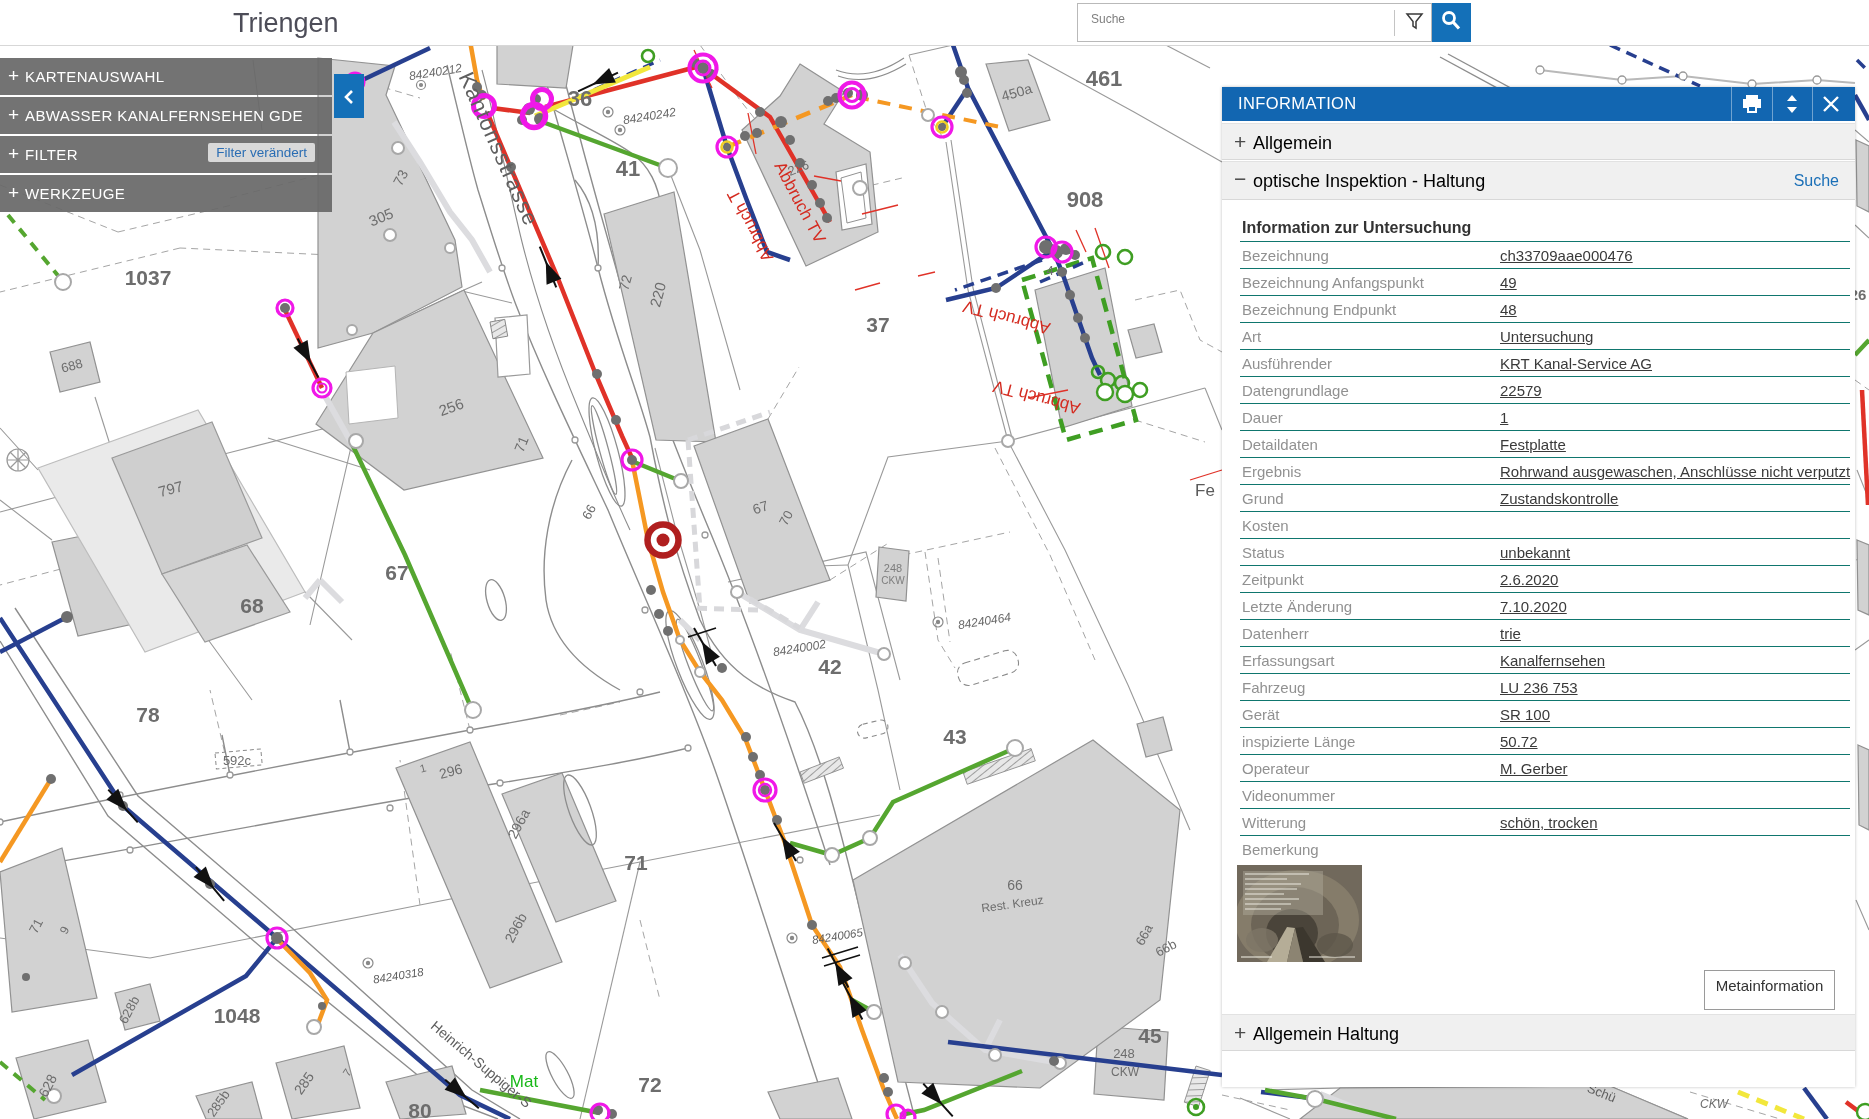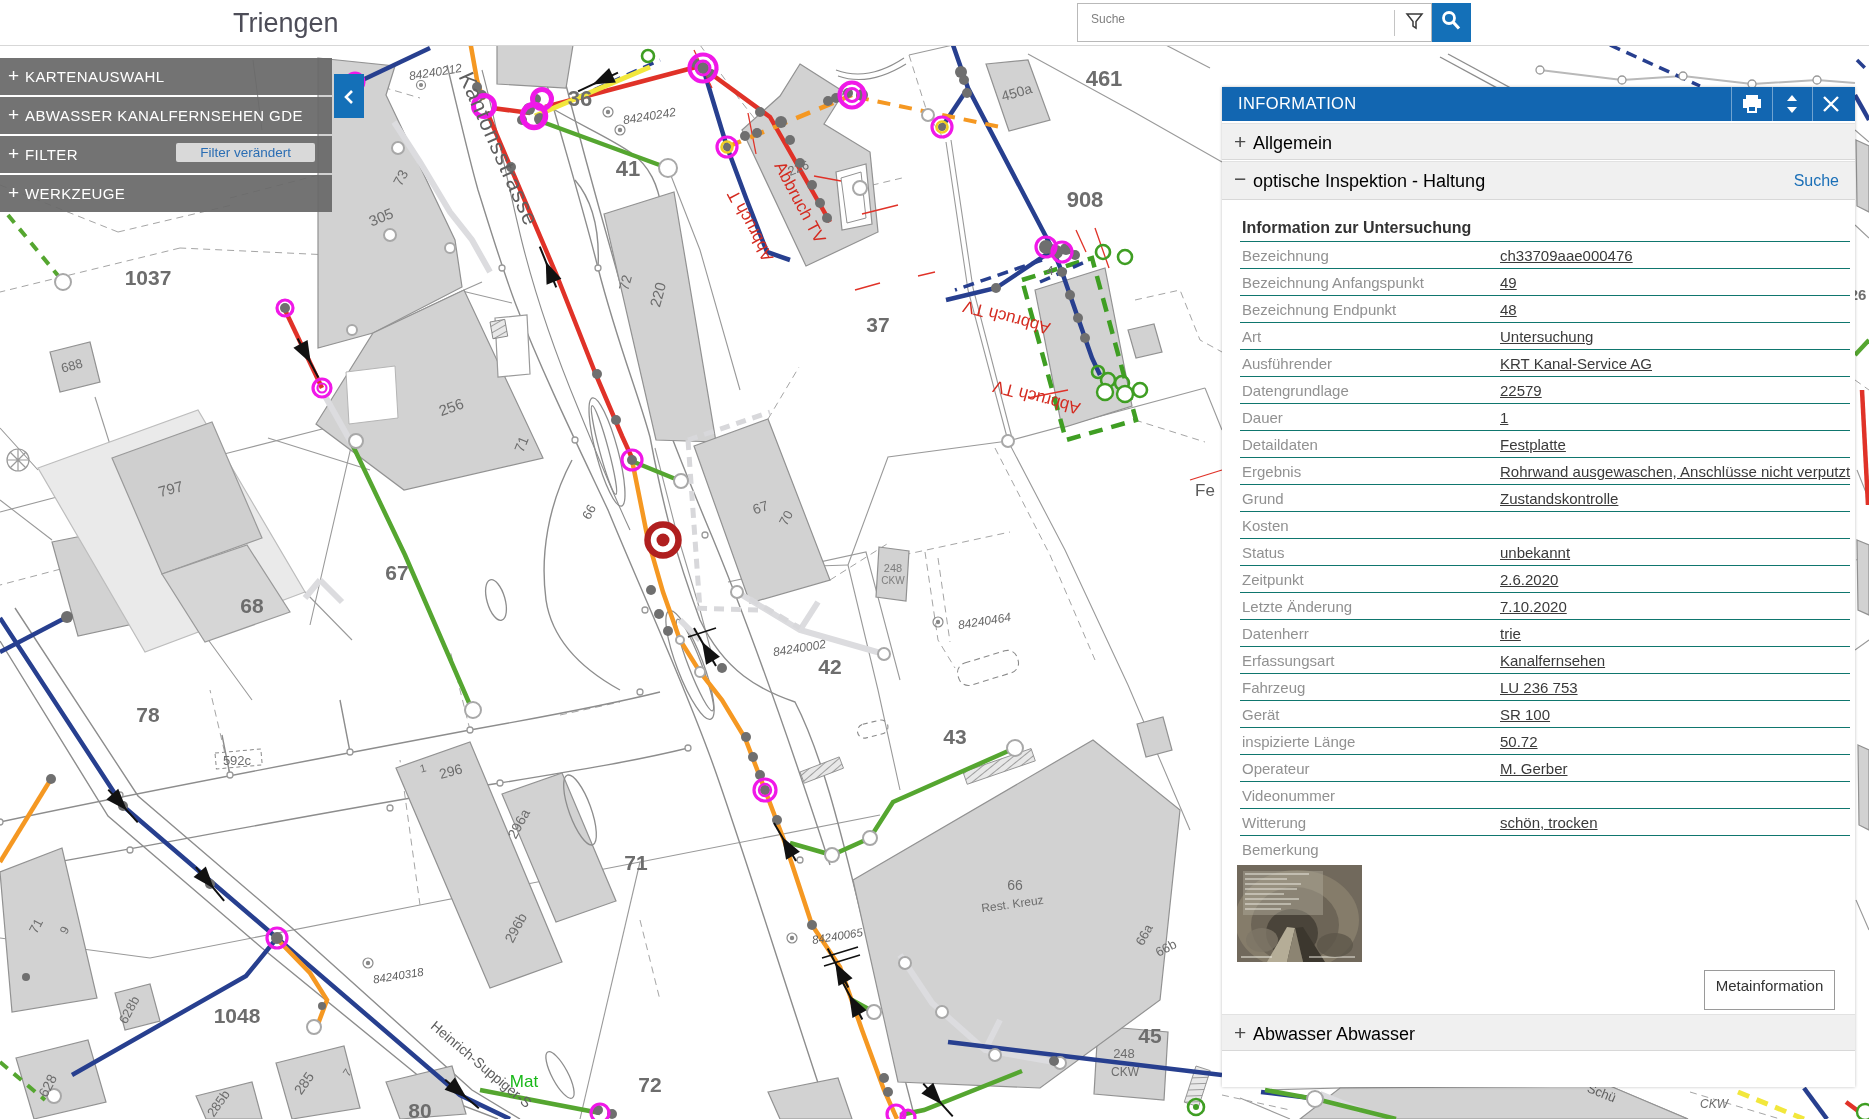--- a/index.html
+++ b/index.html
@@ -20,21 +20,21 @@
     border:1px solid #b9b9b9;box-sizing:border-box;z-index:31;}
   .search .ph{position:absolute;left:13px;top:8px;font-size:12px;color:#7f7f7f;}
   .search .sep{position:absolute;left:316px;top:6px;width:1px;height:26px;background:#c4c4c4;}
   .sbtn{position:absolute;left:1432px;top:3px;width:39px;height:39px;background:#1470b8;z-index:31;}
   
   .menu{position:absolute;left:0;top:58px;width:332px;z-index:25;}
   .mrow{position:relative;height:37px;background:rgba(104,104,104,0.93);margin-bottom:2px;}
   .mrow .plus{position:absolute;left:8px;top:7px;color:#fff;font-size:19px;font-weight:400;}
   .mrow .lbl{position:absolute;left:25px;top:10px;color:#fff;font-size:15px;letter-spacing:0.4px;white-space:nowrap;}
   .badge{position:absolute;right:17px;top:7px;background:#d9d9d9;color:#2a6db3;font-size:13.5px;
-    padding:2px 24px;border-radius:2px;}
+    padding:2px 8px;border-radius:2px;}
   .collapse{position:absolute;left:334px;top:74px;width:30px;height:44px;background:#1470b8;z-index:24;}
   .collapse svg{position:absolute;left:8px;top:15px;}
   
   .panel{position:absolute;left:1222px;top:87px;width:633px;height:1000px;background:#fff;z-index:20;
     box-shadow:0 0 3px rgba(0,0,0,0.25);}
   .phead{position:absolute;left:0;top:0;width:633px;height:34px;background:#1266b1;}
   .phead .t{position:absolute;left:16px;top:7px;color:#fff;font-size:16.5px;letter-spacing:0.4px;}
   .phead .vsep{position:absolute;top:0;width:1px;height:34px;background:rgba(255,255,255,0.4);}
   .sec{position:absolute;left:0;width:633px;height:37px;background:#f0f0f0;
     border-top:1px solid #e2e2e2;border-bottom:1px solid #d8d8d8;box-sizing:border-box;}
@@ -735,21 +735,21 @@
           <span class="v">schön, trocken</span>
         </div>
 <div class="trow" style="top:748px">
           <span class="k">Bemerkung</span>
           <span class="v"></span>
         </div>
 </div>
     <div class="metabtn">Metainformation</div>
     <div class="sec" style="top:927px">
         <span class="ico">+</span>
-        <span class="st">Abwasser Abwasser</span>
+        <span class="st">Allgemein Haltung</span>
       </div>
     <svg width="125" height="97" viewBox="0 0 125 97" style="position:absolute;left:15px;top:778px">
       <rect x="0" y="0" width="125" height="97" fill="#71695c"></rect>
       <ellipse cx="60" cy="55" rx="62" ry="50" fill="#857c6a"></ellipse>
       <ellipse cx="58" cy="60" rx="44" ry="38" fill="#6d6557"></ellipse>
       <ellipse cx="55" cy="68" rx="26" ry="24" fill="#4a443a"></ellipse>
       <path d="M30 97 L50 62 L58 63 L50 97 Z" fill="#b5ad97"></path>
       <path d="M58 63 L66 62 L88 97 L66 97 Z" fill="#3c372e"></path>
       <path d="M50 97 L58 63 L66 97 Z" fill="#8c8472"></path>
       <rect x="6" y="6" width="80" height="44" fill="rgba(175,170,155,0.45)"></rect>

